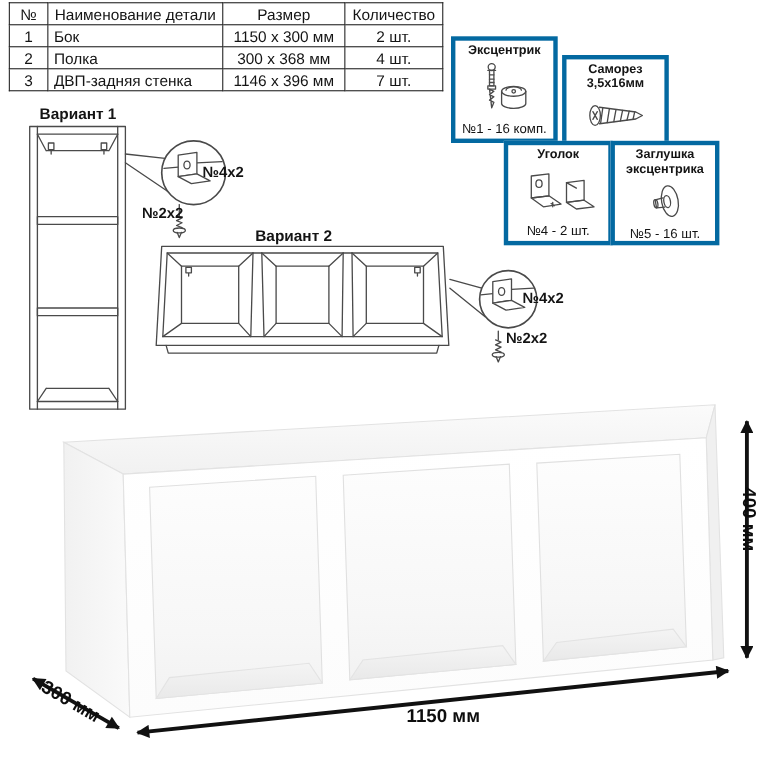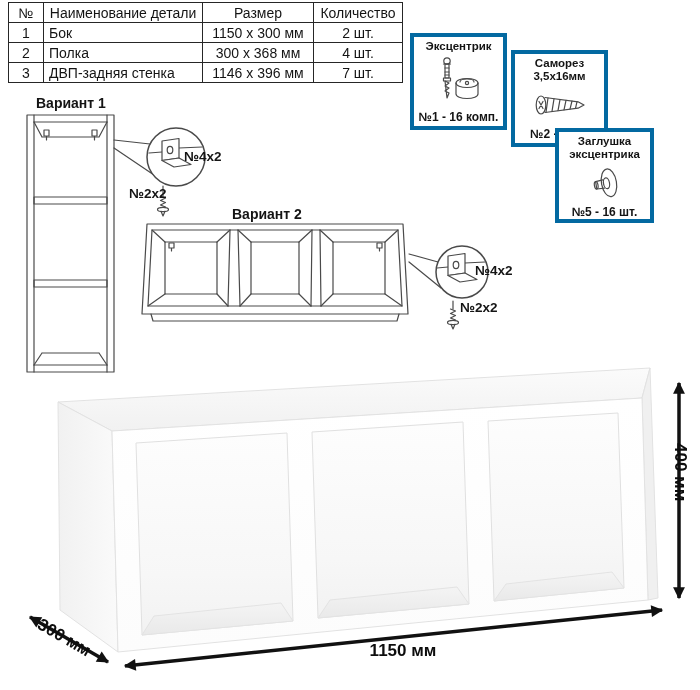--- a/index.html
+++ b/index.html
@@ -33,21 +33,21 @@
   }
   .hw-c1{left:0;top:0;width:97px;height:97px;}
   .hw-c2{left:101px;top:0;width:97px;height:97px;margin-top:17px;}
   .hw-c3{left:190px;top:0;width:94px;height:97px;}
   .hw-c4{left:48px;top:95px;width:99px;height:95px;}
   .hw-c5{left:145px;top:95px;width:99px;height:95px;}
   .hw-title{
     font-weight:bold;font-size:11.5px;line-height:1.12;text-align:center;
     padding-top:3px;width:80px;
   }
-  .hw-count{font-weight:bold;font-size:12px;padding-bottom:2px;white-space:nowrap;}
+  .hw-count{font-weight:normal;font-size:12px;padding-bottom:2px;white-space:nowrap;}
   .hw-icon{flex:1;display:flex;align-items:center;justify-content:center;}
 
   
   .vtitle{position:absolute;font-size:14px;font-weight:bold;white-space:nowrap;}
   .clabel{position:absolute;font-size:13.5px;font-weight:bold;white-space:nowrap;}
 
   
   .dim{position:absolute;font-weight:bold;color:#0d0d0d;white-space:nowrap;}
   .dim-w{left:343px;top:641px;width:120px;text-align:center;font-size:17px;}
   .dim-d{left:22px;top:628px;width:84px;text-align:center;font-size:17px;
@@ -123,20 +123,37 @@
           <path d="M8,14.5 L12,21.5 M8,21.5 L12,14.5"></path>
           <path d="M14,10.5 L47,14.8 L53,18 L47,21.2 L14,25.5"></path>
           <path d="M17,11 L15,25.1 M23,11.8 L21,24.4 M29,12.6 L27,23.6 M35,13.3 L33,22.9 M41,14 L39,22.1 M46,14.7 L44.5,21.4"></path>
         </g>
       </svg>
     </div>
     <div class="hw-count">№2 - 2 шт.</div>
   </div>
 
 
+  <div class="hw-cell hw-c4">
+    <div class="hw-title">Уголок</div>
+    <div class="hw-icon">
+      <svg width="70" height="46" viewBox="0 0 70 46">
+        <g class="lineart">
+          <polygon points="10,8 26,6 26,26 10,28"></polygon>
+          <ellipse cx="17" cy="15" rx="2.8" ry="3.4"></ellipse>
+          <polygon points="10,28 26,26 37,33.5 21,36"></polygon>
+          <path d="M28,33 l3,2 M29.5,32 l0,4"></path>
+          <polygon points="42,14 58,12 58,30 42,32"></polygon>
+          <polygon points="42,32 58,30 67,36 51,38"></polygon>
+          <line x1="42" y1="14" x2="51" y2="19"></line>
+        </g>
+      </svg>
+    </div>
+    <div class="hw-count">№4 - 2 шт.</div>
+  </div>
 
   <div class="hw-cell hw-c5">
     <div class="hw-title">Заглушка эксцентрика</div>
     <div class="hw-icon">
       <svg width="50" height="44" viewBox="0 0 50 44">
         <g class="lineart" transform="rotate(-10 28 22)">
           <ellipse cx="29" cy="22" rx="7.5" ry="14"></ellipse>
           <ellipse cx="26.5" cy="22" rx="3" ry="5.5"></ellipse>
           <path d="M23.5,18 L16,18.5 L16,26 L23.5,26.5"></path>
           <ellipse cx="16" cy="22.2" rx="1.8" ry="3.8"></ellipse>

